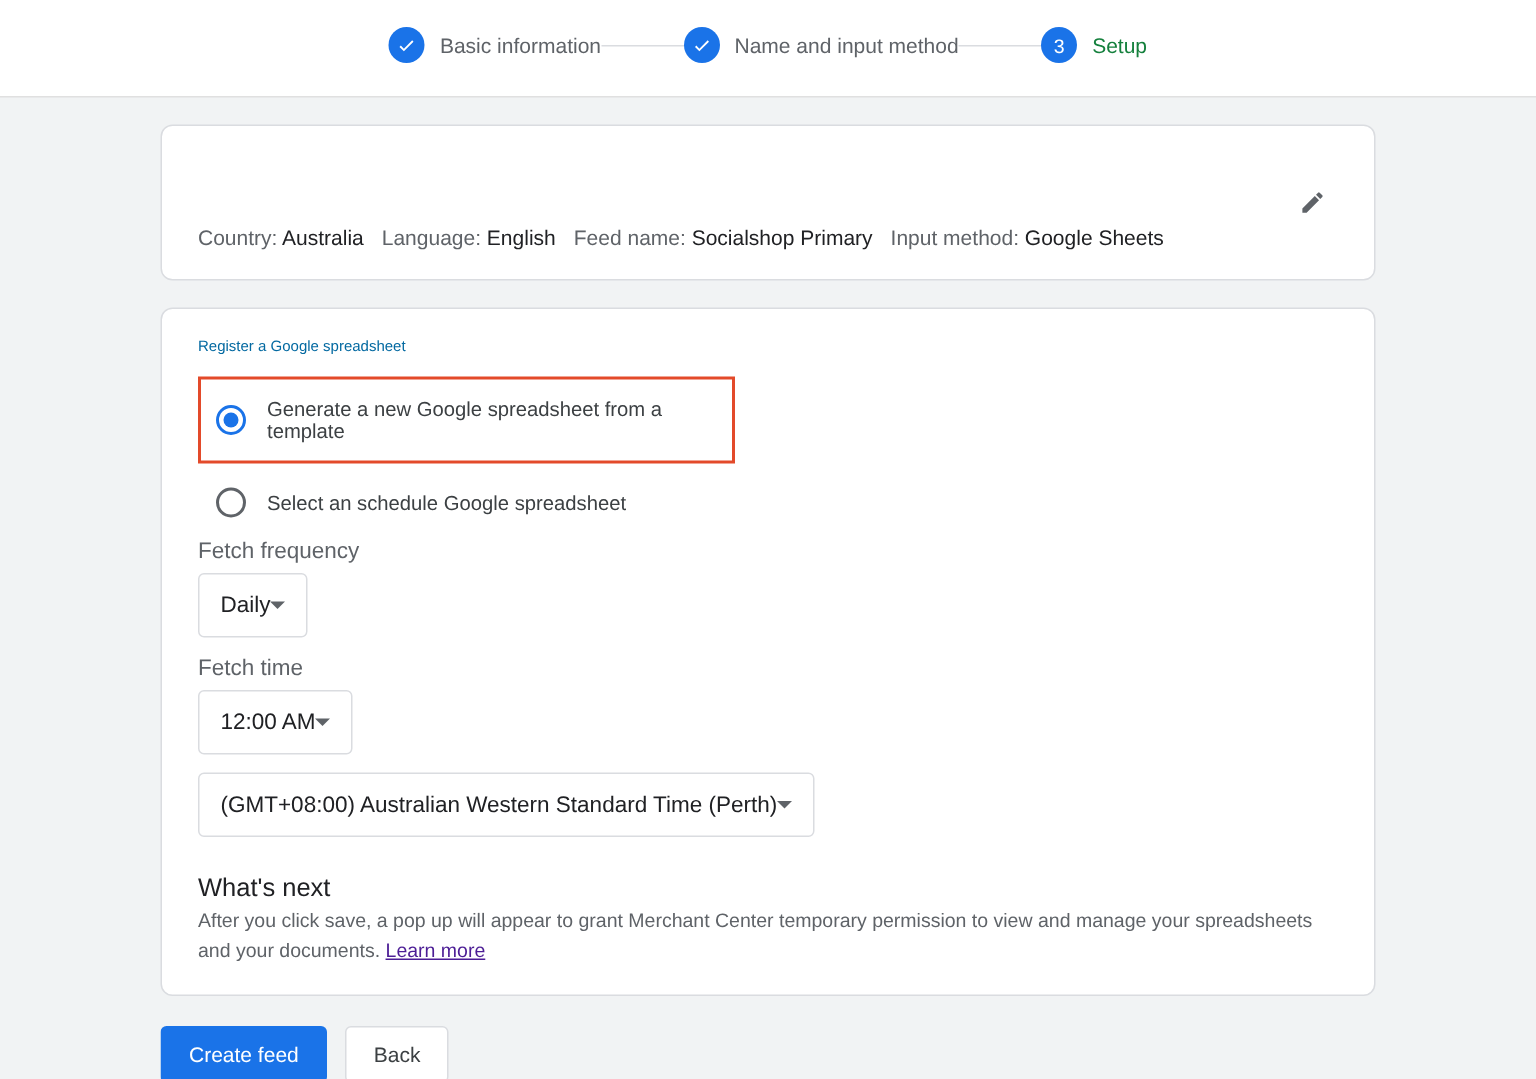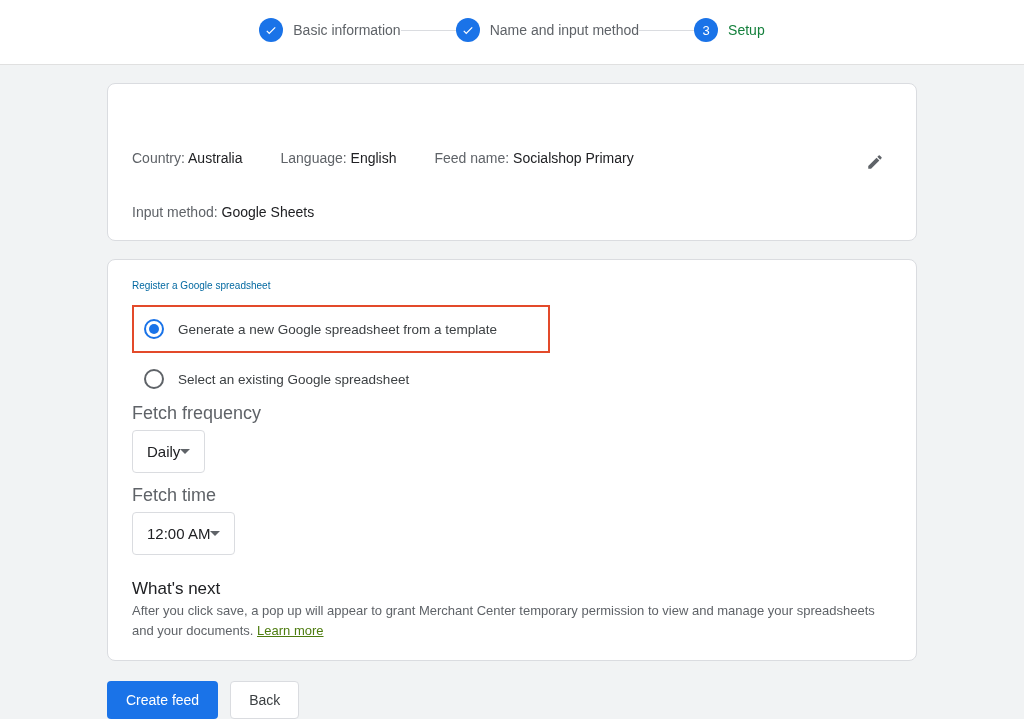--- a/index.html
+++ b/index.html
@@ -70,21 +70,21 @@
   }
   .summary-card {
     display: flex;
     align-items: center;
     gap: 24px;
     justify-content: space-between;
   }
   .summary-items {
     display: flex;
     flex-wrap: wrap;
-    gap: 38px;
+    gap: 12px;
     margin-top: 46px;
   }
   .summary-item .lbl { color: #5f6368; }
   .summary-item .val { color: #202124; }
   .edit-btn {
     width: 34px; height: 34px;
     border-radius: 50%;
     display: flex; align-items: center; justify-content: center;
     cursor: pointer;
   }
@@ -96,21 +96,21 @@
     margin-bottom: 14px;
   }
 
   .radio-highlight {
     border: 2px solid #e34a2a;
     padding: 12px 18px 12px 10px;
     margin-bottom: 10px;
     display: inline-flex;
     align-items: center;
     gap: 14px;
-    width: 418px;
+    width: 358px;
   }
   .radio-row {
     display: flex;
     align-items: center;
     gap: 14px;
     padding: 6px 10px 0 12px;
     margin-bottom: 14px;
   }
   .radio {
     width: 20px; height: 20px;
@@ -137,21 +137,21 @@
     display: flex;
     align-items: center;
     gap: 10px;
     margin: 10px 0 2px 4px;
     cursor: pointer;
   }
   .collapse-toggle svg { width: 18px; height: 18px; fill: #5f6368; }
   .collapse-toggle .link { color: #1a73e8; font-size: 14px; }
 
   .form-field { margin-top: 12px; margin-bottom: 8px; }
-  .form-label { color: #5f6368; font-size: 18px; margin-bottom: 6px; display: block; }
+  .form-label { color: #5f6368; font-size: 15px; margin-bottom: 6px; display: block; }
   .select-box {
     border: 1px solid #dadce0;
     border-radius: 4px;
     padding: 12px 14px;
     display: inline-flex;
     align-items: center;
     font-size: 15px;
     color: #202124;
     min-width: 60px;
     cursor: pointer;
@@ -170,21 +170,21 @@
     color: #202124;
     margin-top: 24px;
     margin-bottom: 2px;
   }
   .whats-next-body {
     font-size: 13px;
     color: #5f6368;
     line-height: 1.5;
   }
   .whats-next-body a {
-    color: #4d7c0f;
+    color: #4c1d95;
     text-decoration: underline;
   }
 
   .actions {
     display: flex;
     gap: 12px;
     margin-top: 20px;
   }
   .btn {
     border-radius: 4px;
@@ -260,41 +260,45 @@
     <div class="card">
       <div class="section-title">Register a Google spreadsheet</div>
 
       <div class="radio-highlight">
         <div class="radio selected"></div>
         <span class="radio-text">Generate a new Google spreadsheet from a template</span>
       </div>
 
       <div class="radio-row">
         <div class="radio"></div>
-        <span class="radio-text">Select an existing Google spreadsheet</span>
+        <span class="radio-text">Select an schedule Google spreadsheet</span>
       </div>
 
 
       <div class="form-field">
         <span class="form-label">Fetch frequency</span>
         <div class="select-box">
           <span>Daily</span>
           <span class="caret"></span>
         </div>
       </div>
 
       <div class="form-field">
         <span class="form-label">Fetch time</span>
         <div class="select-box">
           <span>12:00 AM</span>
           <span class="caret"></span>
         </div>
       </div>
 
       <div class="form-field">
+        <div class="select-box wide">
+          <span>(GMT+08:00) Australian Western Standard Time (Perth)</span>
+          <span class="caret"></span>
+        </div>
       </div>
 
       <div class="whats-next-title">What's next</div>
       <div class="whats-next-body">
         <span>After you click save, a pop up will appear to grant Merchant Center temporary permission to view and manage your spreadsheets and your documents. </span><a href="#">Learn more</a>
       </div>
     </div>
 
     <div class="actions">
       <button class="btn btn-primary">Create feed</button>

